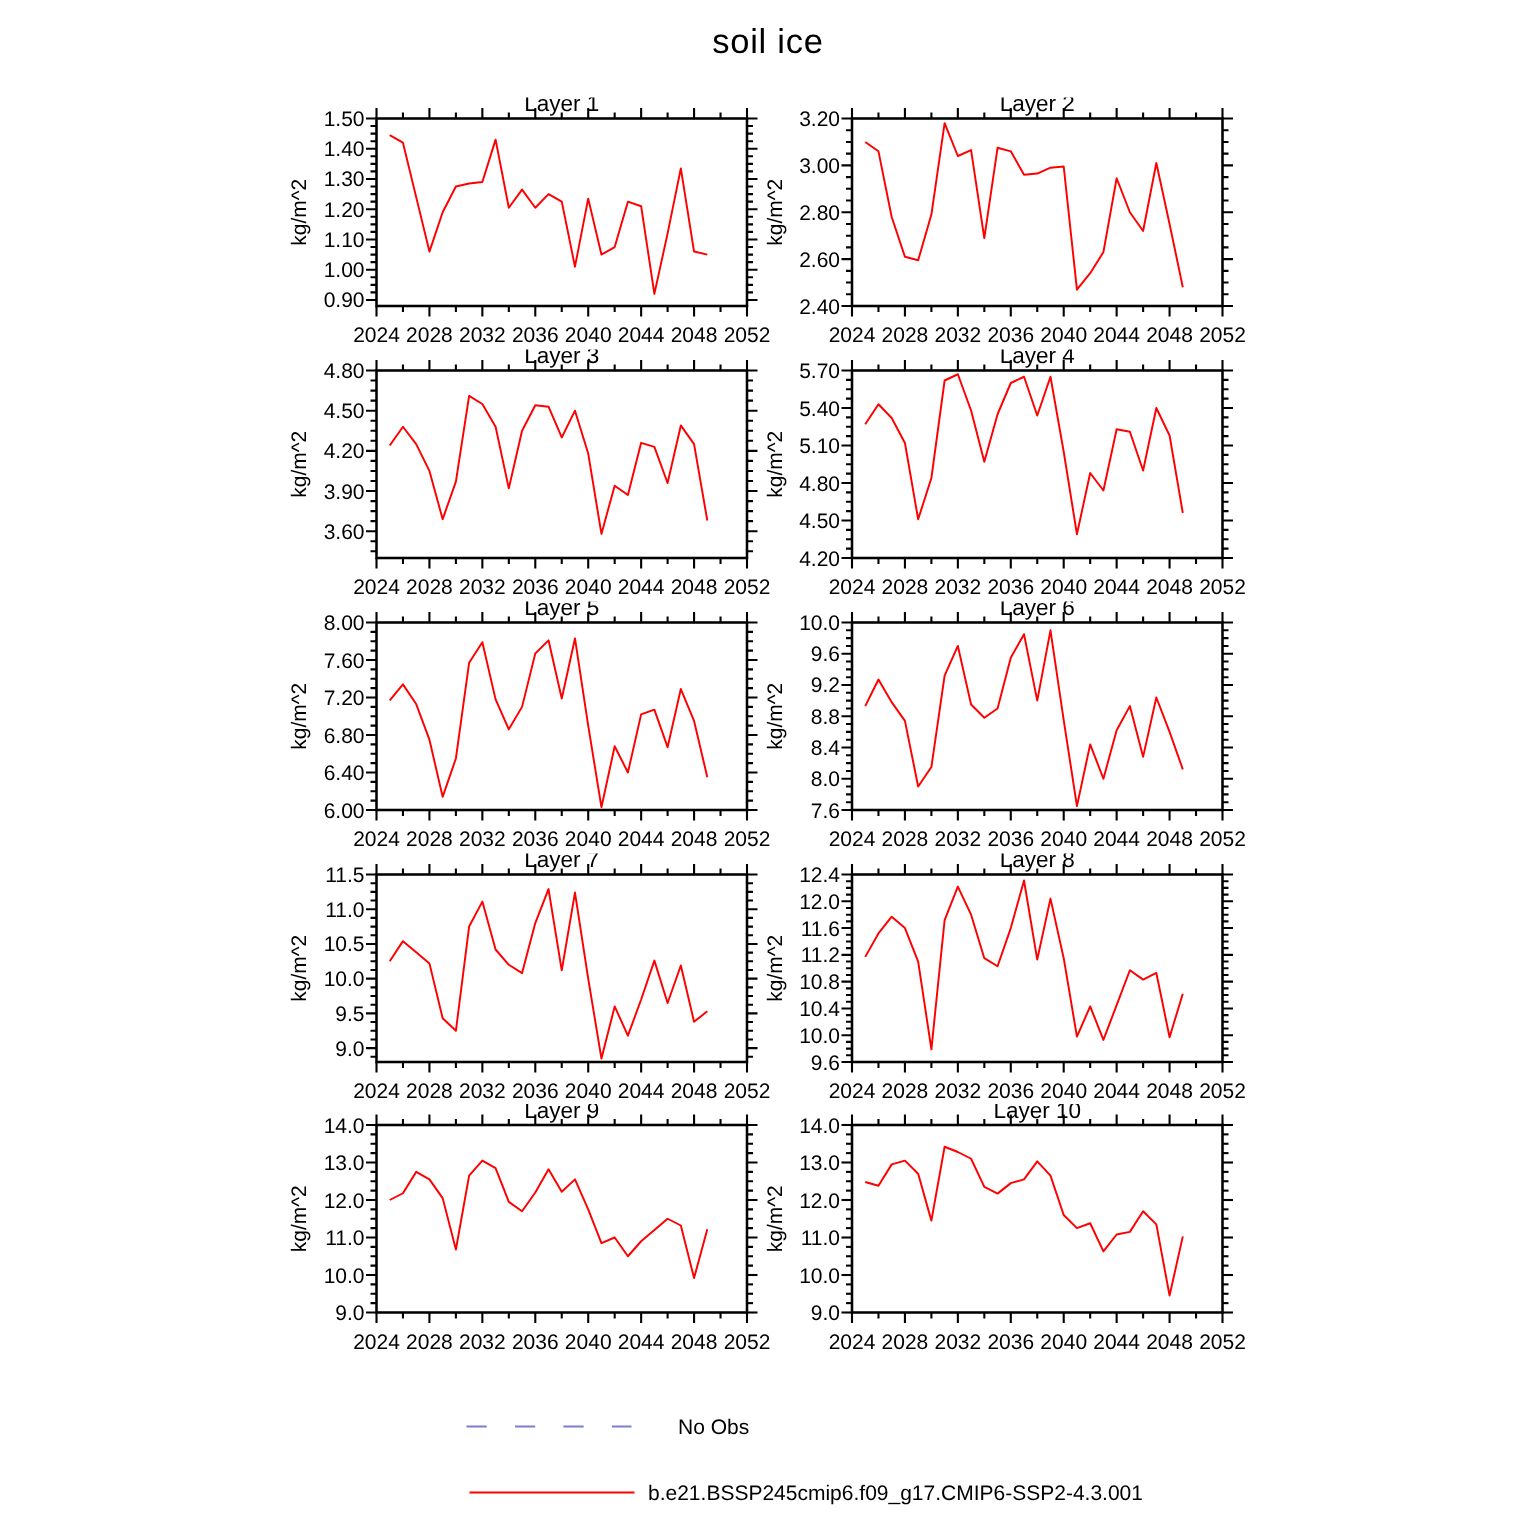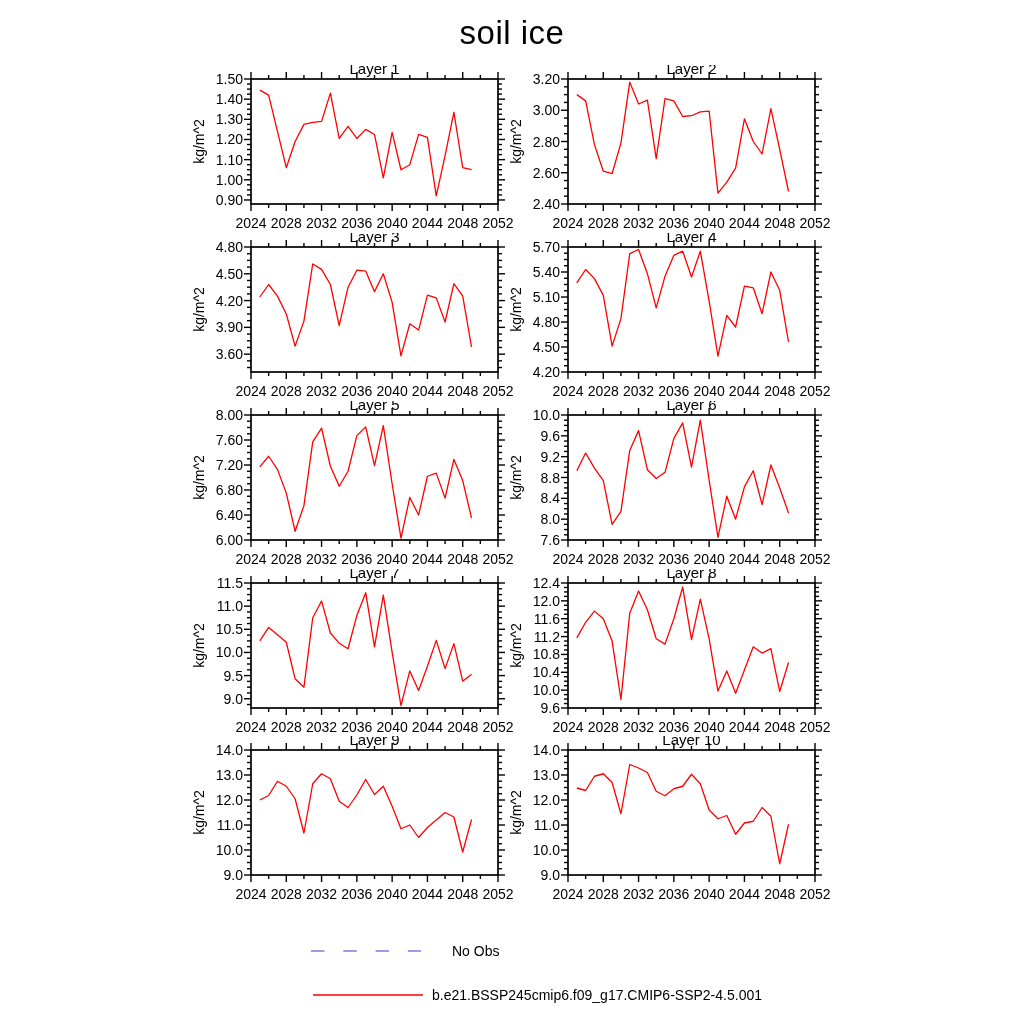--- a/index.html
+++ b/index.html
@@ -1,19 +1,19 @@
 <!DOCTYPE html>
 <html><head>
 <meta charset="utf-8">
 <style>
   html,body{margin:0;padding:0;background:#ffffff;}
   #page{position:relative;width:1024px;height:1024px;background:#ffffff;overflow:hidden;
         font-family:"Liberation Sans", sans-serif;color:#000;}
   #main-title{position:absolute;top:14px;left:0;width:1024px;text-align:center;
-              font-size:33px;font-weight:400;letter-spacing:0.5px;}
+              font-size:23px;font-weight:400;letter-spacing:0.5px;}
   .panel-svg{position:absolute;}
   .legend-line-svg{position:absolute;}
   .legend-label{position:absolute;font-size:14px;line-height:14px;white-space:nowrap;}
 </style>
 </head>
 <body>
 
 <div id="page">
   <div id="main-title">soil ice</div>
 
@@ -966,15 +966,15 @@
 
   <div id="legend">
     <svg class="legend-line-svg" style="left:310px;top:946px;" width="114" height="10" id="legend-line-0">
         <line x1="1" y1="5" x2="111" y2="5" stroke="#7d7dd6" stroke-width="1.4" stroke-dasharray="13.5 18.8"></line>
       </svg>
     <span class="legend-label" style="left:452px;top:944px;text-align:center;">No Obs</span>
 
     <svg class="legend-line-svg" style="left:312px;top:990px;" width="114" height="10" id="legend-line-1">
         <line x1="1" y1="5" x2="111" y2="5" stroke="#ff0000" stroke-width="1.3"></line>
       </svg>
-    <span class="legend-label" style="left:432px;top:988px;">b.e21.BSSP245cmip6.f09_g17.CMIP6-SSP2-4.5.001</span>
+    <span class="legend-label" style="left:432px;top:988px;">b.e21.BSSP245cmip6.f09_g17.CMIP6-SSP2-4.3.001</span>
   </div>
 </div>
 
 </body></html>

